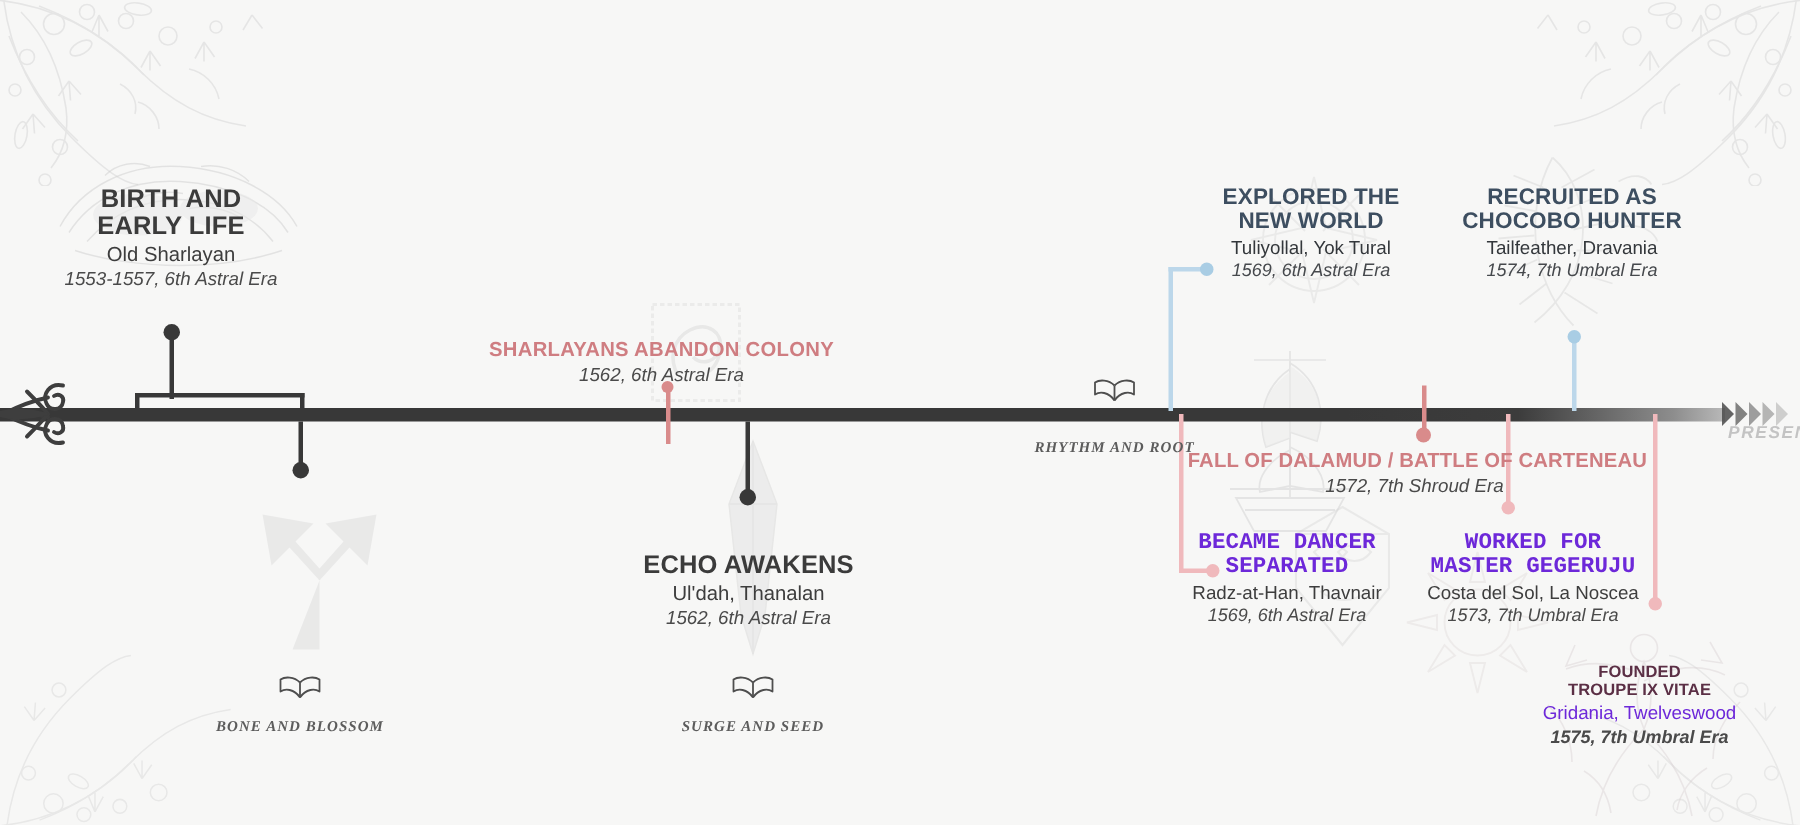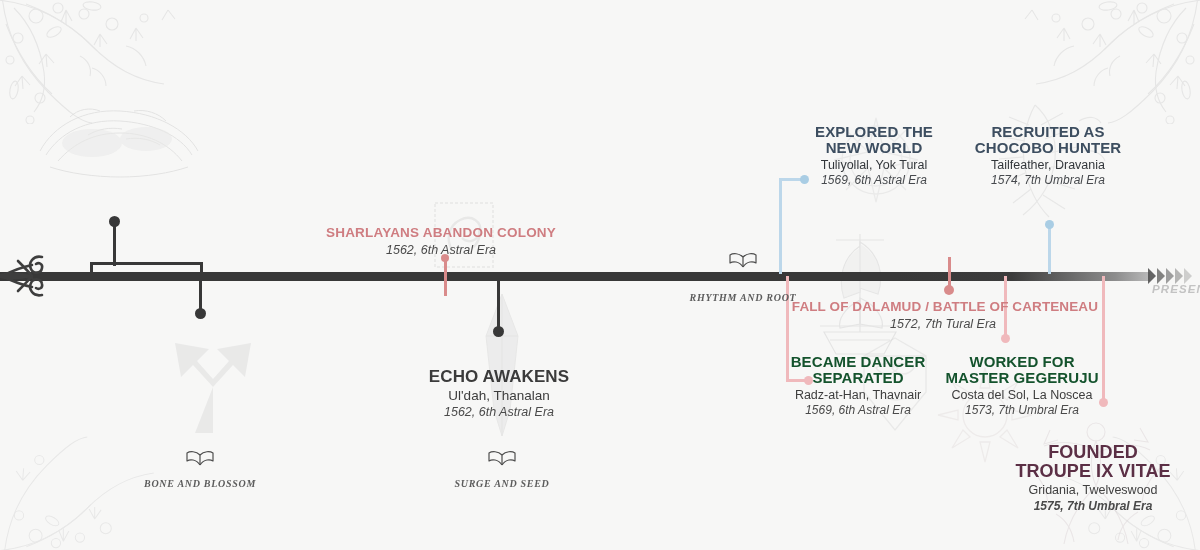--- a/index.html
+++ b/index.html
@@ -64,26 +64,26 @@
   .t-dark .loc{color:#3d3d3d;}
   .t-dark .era{color:#4a4a4a;}
 
   .t-slate .ttl{color:#3d4e60;}
   .t-slate .loc{color:#33373b;}
   .t-slate .era{color:#46494d;}
 
   .t-rose .ttl{color:#cf7d81;}
   .t-rose .era{color:#4a4a4a;}
 
-  .t-deeprose .ttl{color:#14532d;}
+  .t-deeprose .ttl{color:#6d28d9;font-family:Liberation Mono, monospace;}
   .t-deeprose .loc{color:#3d3d3d;}
   .t-deeprose .era{color:#4a4a4a;}
 
   .t-plum .ttl{color:#5b2f45;}
-  .t-plum .loc{color:#404040;}
+  .t-plum .loc{color:#6d28d9;}
   .t-plum .era{color:#4a4a4a;font-weight:bold;}
 
   .al-c{text-align:center;}
 
   
   .chapter{position:absolute;text-align:center;font-family:Liberation Serif, serif;}
   .chapter .bk{display:block;margin:0 auto 2px;}
   .chapter .lbl{
     font-size:10px;font-weight:bold;font-style:italic;letter-spacing:.7px;
     color:#5c5c5c;white-space:nowrap;
@@ -383,20 +383,28 @@
   <div class="conn-rose-soft" style="left:786px;top:276px;width:2.5px;height:105px;"></div>
   <div class="conn-rose-soft" style="left:786px;top:379px;width:22px;height:2.5px;"></div>
   <div class="dot-rose-soft" style="left:804px;top:376px;width:9px;height:9px;"></div>
 
   <div class="conn-rose-soft" style="left:1004px;top:276px;width:2.5px;height:62px;"></div>
   <div class="dot-rose-soft" style="left:1001px;top:334px;width:9px;height:9px;"></div>
 
   <div class="conn-rose-soft" style="left:1102px;top:276px;width:2.5px;height:126px;"></div>
   <div class="dot-rose-soft" style="left:1099px;top:398px;width:9px;height:9px;"></div>
 
+  <div class="ev t-dark al-c" style="left:34px;top:124px;width:160px;">
+    <div class="ttl" style="font-size:17px;">
+      <span>BIRTH AND</span><br>
+      <span>EARLY LIFE</span>
+    </div>
+    <div class="loc" style="font-size:13.5px;">Old Sharlayan</div>
+    <div class="era" style="font-size:12.5px;">1553-1557, 6th Astral Era</div>
+  </div>
 
 
   <div class="ev t-rose al-c" style="left:316px;top:226px;width:250px;">
     <div class="ttl" style="font-size:13.5px;letter-spacing:.2px;">
       <span>SHARLAYANS ABANDON COLONY</span>
     </div>
     <div class="era" style="font-size:12.5px;margin-top:3px;">1562, 6th Astral Era</div>
   </div>
 
   <div class="ev t-dark al-c" style="left:398px;top:368px;width:202px;">
@@ -422,21 +430,21 @@
       <span>CHOCOBO HUNTER</span>
     </div>
     <div class="loc" style="font-size:12.5px;">Tailfeather, Dravania</div>
     <div class="era" style="font-size:12px;">1574, 7th Umbral Era</div>
   </div>
 
   <div class="ev t-rose al-c" style="left:788px;top:300px;width:310px;">
     <div class="ttl" style="font-size:13.5px;letter-spacing:.1px;text-align:right;">
       <span>FALL OF DALAMUD / BATTLE OF CARTENEAU</span>
     </div>
-    <div class="era" style="font-size:12.5px;margin-top:3px;">1572, 7th Tural Era</div>
+    <div class="era" style="font-size:12.5px;margin-top:3px;">1572, 7th Shroud Era</div>
   </div>
 
   <div class="ev t-deeprose al-c" style="left:778px;top:354px;width:160px;">
     <div class="ttl" style="font-size:15px;">
       <span>BECAME DANCER</span><br>
       <span>SEPARATED</span>
     </div>
     <div class="loc" style="font-size:12.5px;">Radz-at-Han, Thavnair</div>
     <div class="era" style="font-size:12px;">1569, 6th Astral Era</div>
   </div>
@@ -444,21 +452,21 @@
   <div class="ev t-deeprose al-c" style="left:934px;top:354px;width:176px;">
     <div class="ttl" style="font-size:15px;">
       <span>WORKED FOR</span><br>
       <span>MASTER GEGERUJU</span>
     </div>
     <div class="loc" style="font-size:12.5px;">Costa del Sol, La Noscea</div>
     <div class="era" style="font-size:12px;">1573, 7th Umbral Era</div>
   </div>
 
   <div class="ev t-plum al-c" style="left:1000px;top:443px;width:186px;">
-    <div class="ttl" style="font-size:18px;">
+    <div class="ttl" style="font-size:11px;">
       <span>FOUNDED</span><br>
       <span>TROUPE IX VITAE</span>
     </div>
     <div class="loc" style="font-size:12.5px;">Gridania, Twelveswood</div>
     <div class="era" style="font-size:12px;">1575, 7th Umbral Era</div>
   </div>
 
   <div class="chapter" style="left:140px;top:450px;width:120px;">
     <span class="bk">
       <svg width="28" height="17" viewBox="0 0 28 17">

